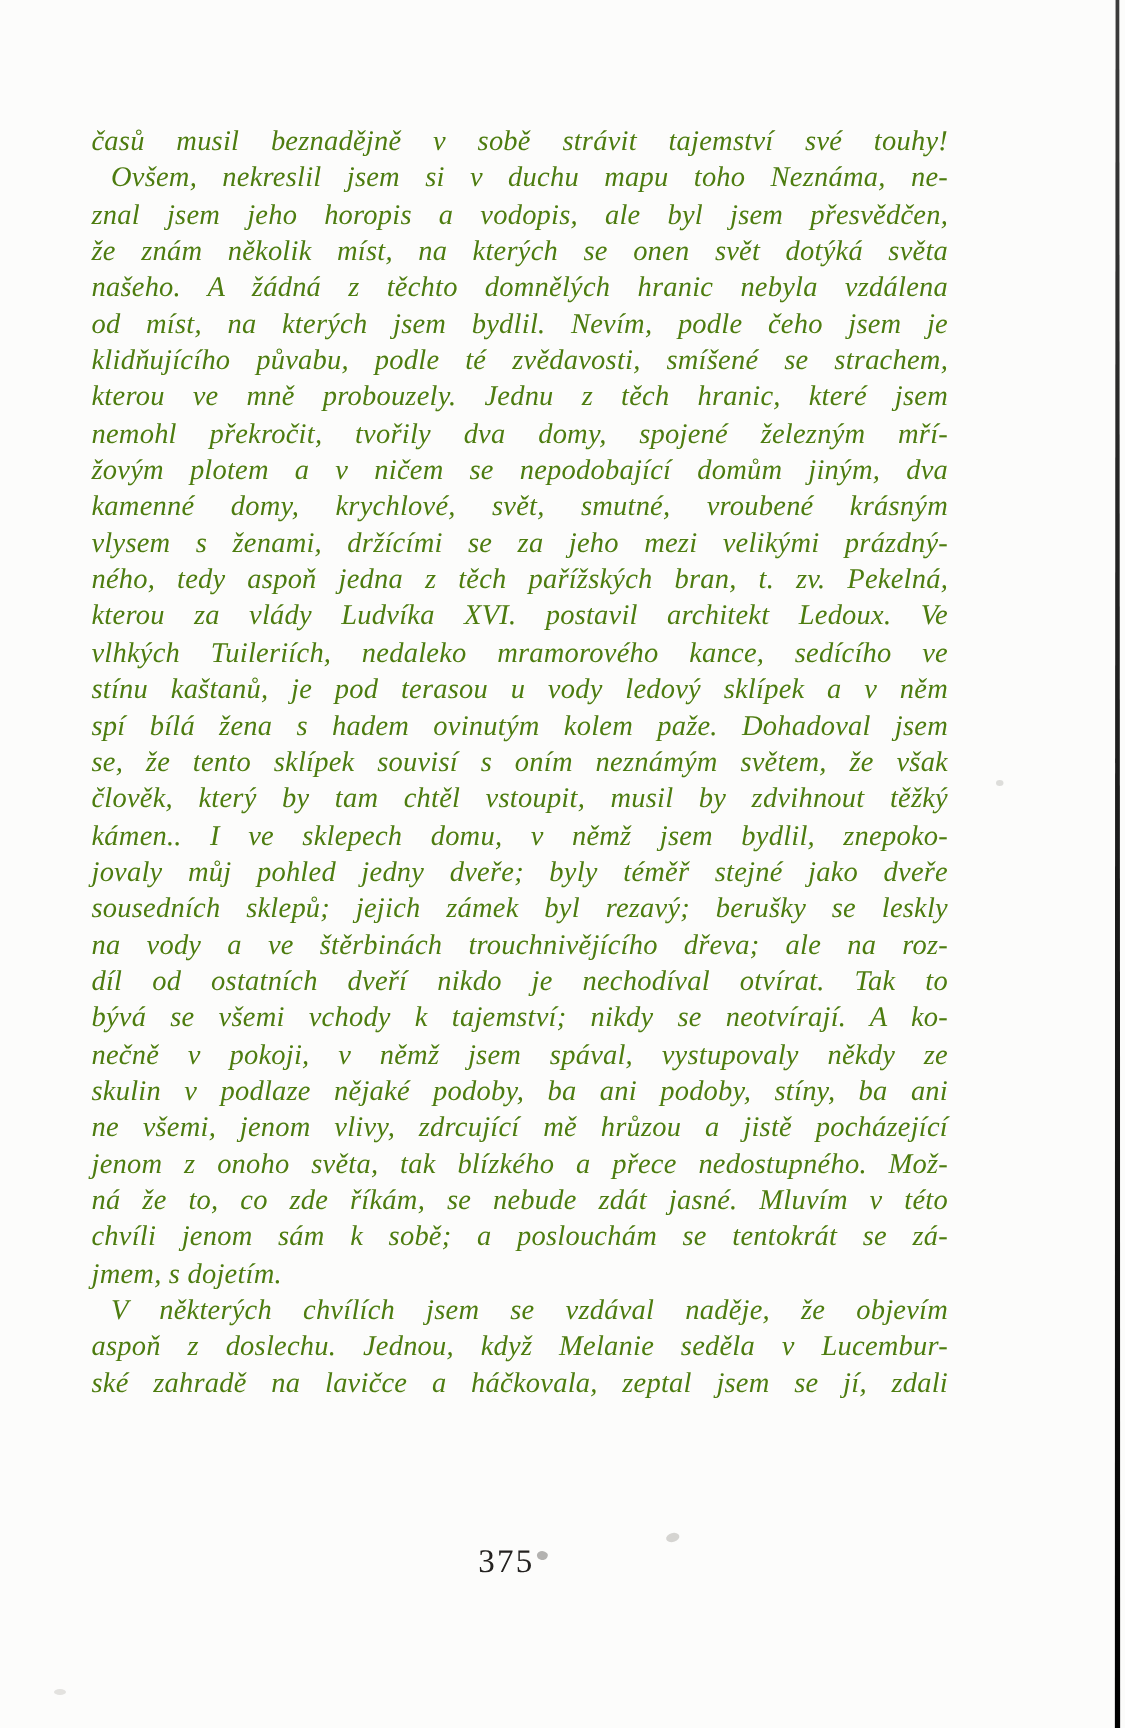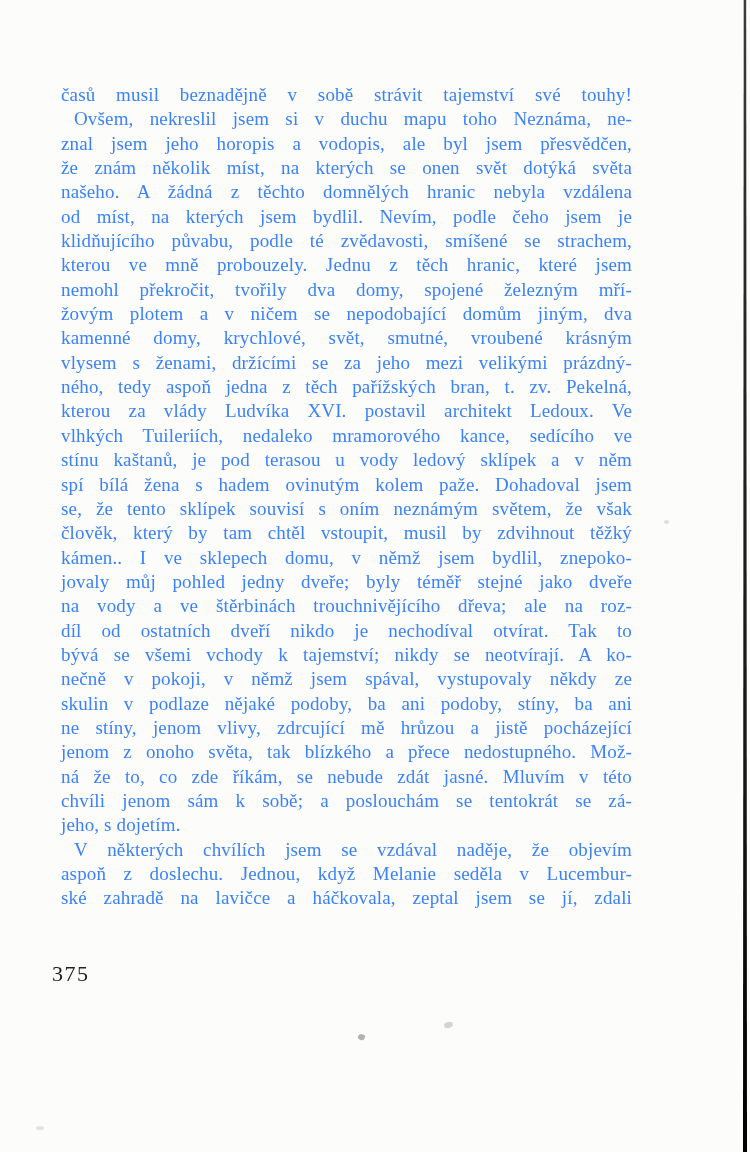--- a/index.html
+++ b/index.html
@@ -17,45 +17,47 @@
   .page {
     position: absolute;
     inset: 0;
     background: #fcfcfb;
   }
   .textblock {
     position: absolute;
     left: 61px;
     top: 83px;
     width: 571px;
-    color: #3b82f6;
+    color: #4d7c0f;
     font-size: 19px;
     line-height: 24.35px;
     letter-spacing: 0.15px;
+    font-style: italic;
   }
   .ln {
     text-align: justify;
     text-align-last: justify;
     height: 24.35px;
     overflow: visible;
     white-space: nowrap;
   }
   
   .ln { white-space: normal; }
   .ln.indent {
     text-indent: 13px;
   }
   .ln.noj {
     text-align-last: left;
   }
   .folio {
     position: absolute;
     left: 61px;
-    top: 961px;
+    top: 1028px;
     width: 571px;
+    text-align: center;
     color: #242220;
     font-size: 22px;
     letter-spacing: 1.5px;
   }
   .folio-inner {
     display: inline-block;
     transform: translateX(-9px);
   }
   .scan-edge {
     position: absolute;
@@ -122,30 +124,31 @@
     <div class="ln">vlysem s ženami, držícími se za jeho mezi velikými prázdný-</div>
     <div class="ln">ného, tedy aspoň jedna z těch pařížských bran, t. zv. Pekelná,</div>
     <div class="ln">kterou za vlády Ludvíka XVI. postavil architekt Ledoux. Ve</div>
     <div class="ln">vlhkých Tuileriích, nedaleko mramorového kance, sedícího ve</div>
     <div class="ln">stínu kaštanů, je pod terasou u vody ledový sklípek a v něm</div>
     <div class="ln">spí bílá žena s hadem ovinutým kolem paže. Dohadoval jsem</div>
     <div class="ln">se, že tento sklípek souvisí s oním neznámým světem, že však</div>
     <div class="ln">člověk, který by tam chtěl vstoupit, musil by zdvihnout těžký</div>
     <div class="ln">kámen.. I ve sklepech domu, v němž jsem bydlil, znepoko-</div>
     <div class="ln">jovaly můj pohled jedny dveře; byly téměř stejné jako dveře</div>
+    <div class="ln">sousedních sklepů; jejich zámek byl rezavý; berušky se leskly</div>
     <div class="ln">na vody a ve štěrbinách trouchnivějícího dřeva; ale na roz-</div>
     <div class="ln">díl od ostatních dveří nikdo je nechodíval otvírat. Tak to</div>
     <div class="ln">bývá se všemi vchody k tajemství; nikdy se neotvírají. A ko-</div>
     <div class="ln">nečně v pokoji, v němž jsem spával, vystupovaly někdy ze</div>
     <div class="ln">skulin v podlaze nějaké podoby, ba ani podoby, stíny, ba ani</div>
-    <div class="ln">ne stíny, jenom vlivy, zdrcující mě hrůzou a jistě pocházející</div>
+    <div class="ln">ne všemi, jenom vlivy, zdrcující mě hrůzou a jistě pocházející</div>
     <div class="ln">jenom z onoho světa, tak blízkého a přece nedostupného. Mož-</div>
     <div class="ln">ná že to, co zde říkám, se nebude zdát jasné. Mluvím v této</div>
     <div class="ln">chvíli jenom sám k sobě; a poslouchám se tentokrát se zá-</div>
-    <div class="ln noj">jeho, s dojetím.</div>
+    <div class="ln noj">jmem, s dojetím.</div>
     <div class="ln indent">V některých chvílích jsem se vzdával naděje, že objevím</div>
     <div class="ln">aspoň z doslechu. Jednou, když Melanie seděla v Lucembur-</div>
     <div class="ln">ské zahradě na lavičce a háčkovala, zeptal jsem se jí, zdali</div>
   </div>
 
   <div class="folio">
     <span class="folio-inner">375</span>
   </div>
 
   <div class="scan-edge"></div>

